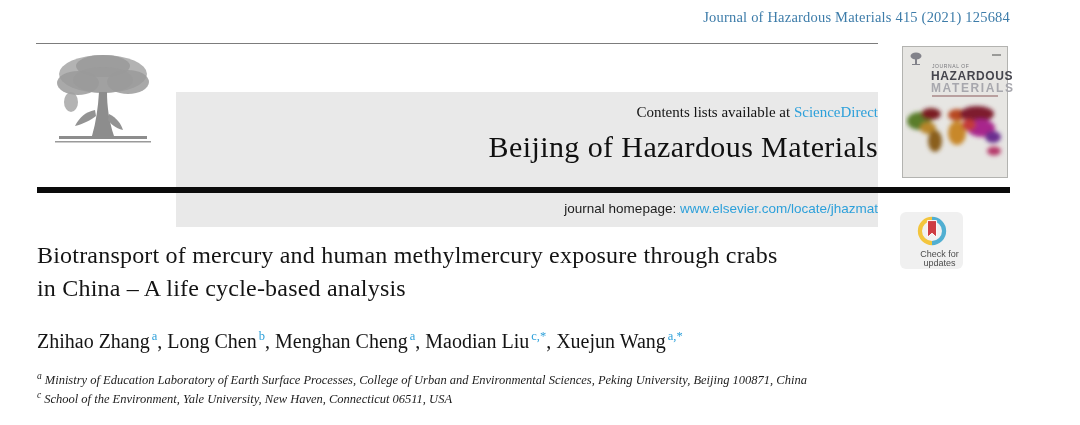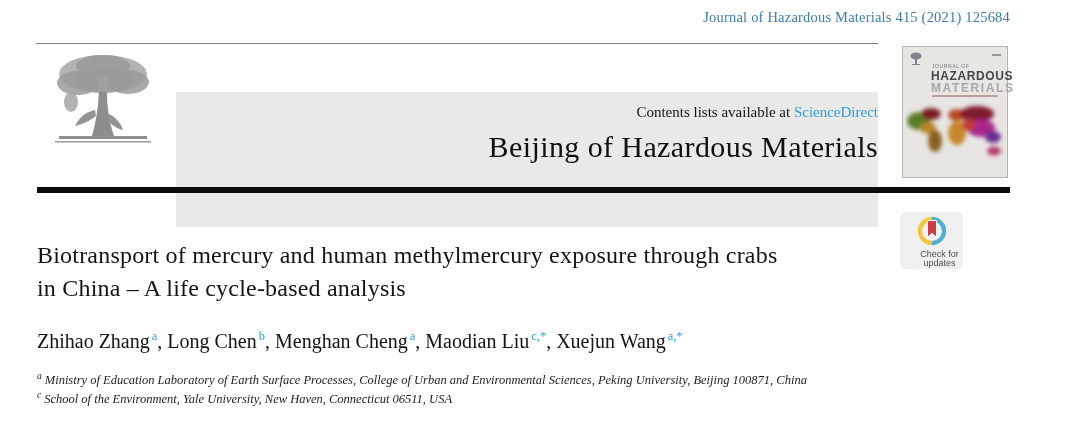--- a/index.html
+++ b/index.html
@@ -81,20 +81,21 @@
         <ellipse cx="20" cy="52" rx="7" ry="10" fill="#a0a0a0" opacity=".8"></ellipse>
         <rect x="8" y="86" width="88" height="3" fill="#8d8d8d"></rect>
         <rect x="4" y="91" width="96" height="1.5" fill="#9a9a9a"></rect>
       </svg>
     </span>
   </div>
 
   <div class="band">
     <div class="contents"><span>Contents lists available at </span><span class="link">ScienceDirect</span></div>
     <div class="jname">Beijing of Hazardous Materials</div>
+    <div class="homepage"><span>journal homepage: </span><span class="link">www.elsevier.com/locate/jhazmat</span></div>
   </div>
 
   <div class="cover">
     <span class="mini-tree">
       <svg width="12" height="14" viewBox="0 0 12 14">
         <ellipse cx="6" cy="4" rx="5.5" ry="3.5" fill="#82828a"></ellipse>
         <rect x="5" y="6" width="2" height="6" fill="#82828a"></rect>
         <rect x="2" y="12" width="8" height="1" fill="#82828a"></rect>
       </svg>
     </span>

